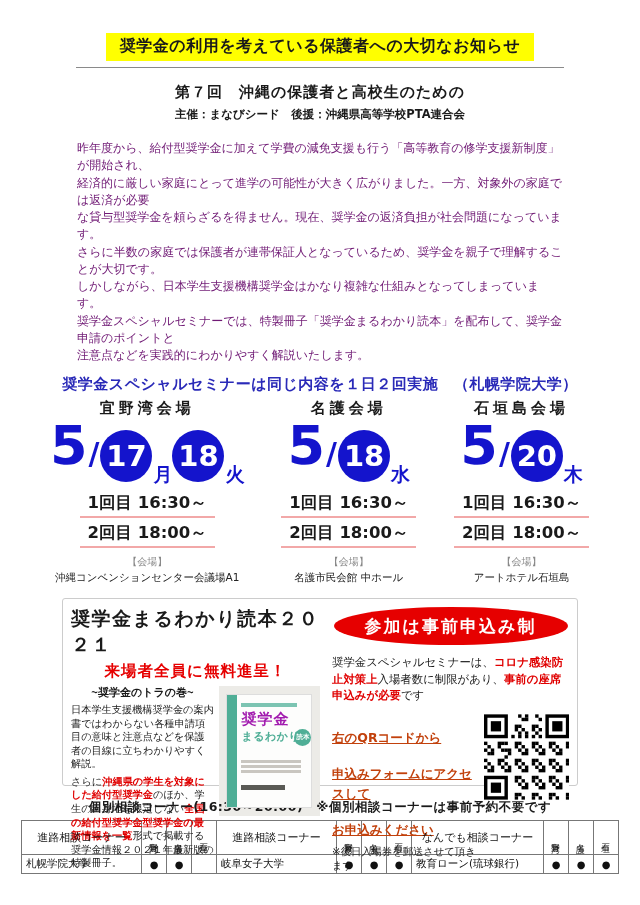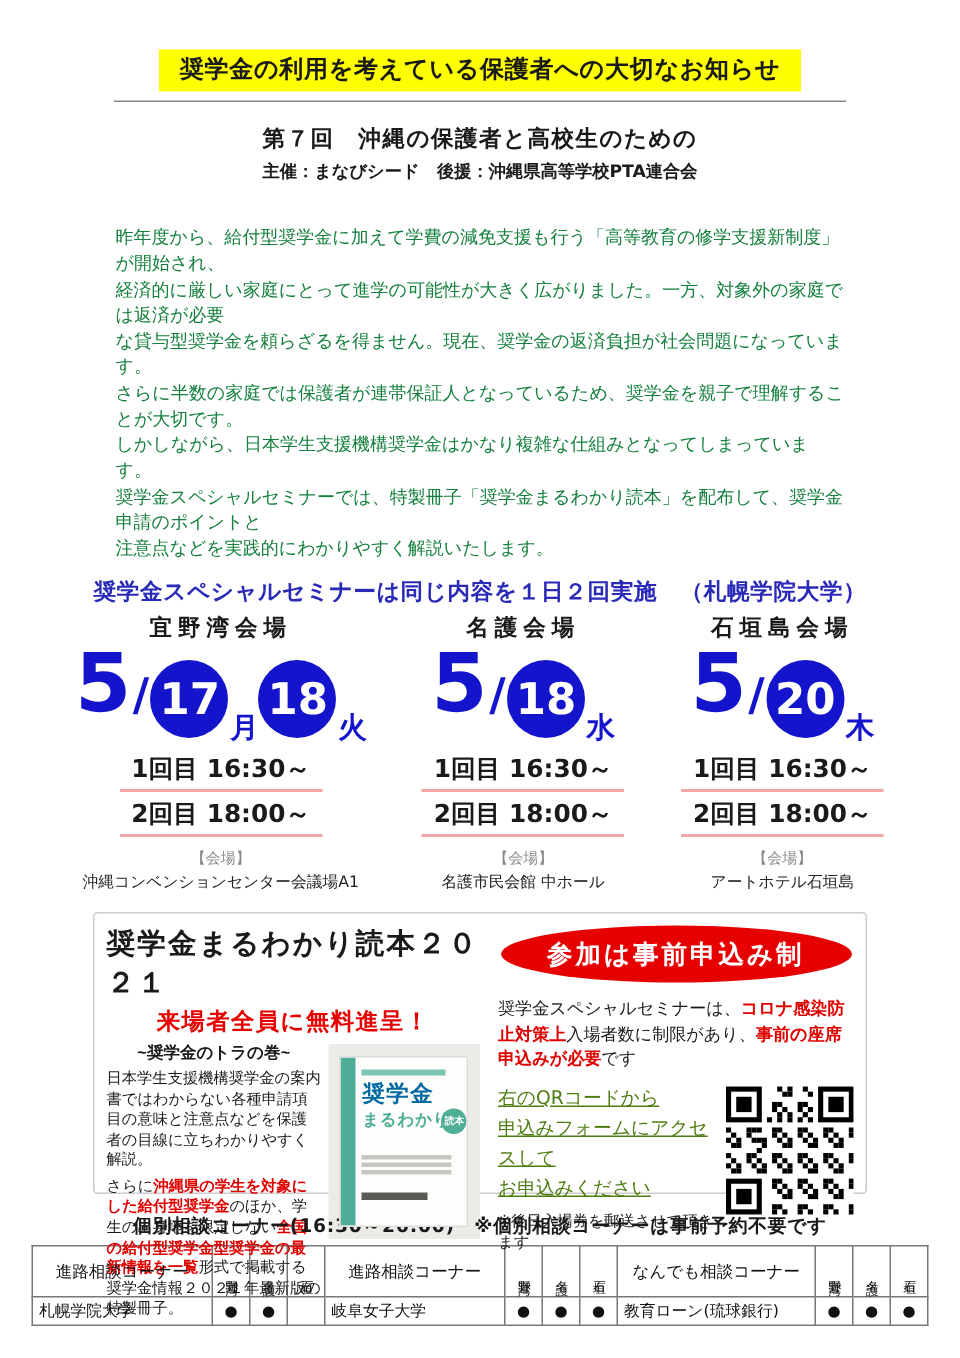--- a/index.html
+++ b/index.html
@@ -10,21 +10,21 @@
   
   .banner { margin:33px auto 0; width:fit-content; background:#ffff00; padding:3px 14px 4px; font-weight:bold; font-size:16px; letter-spacing:0.5px; }
   .banner-rule { width:488px; border:none; border-top:1px solid #8a8a8a; margin:6px auto 0; }
 
   
   .series { margin-top:15px; text-align:center; font-weight:bold; font-size:15px; letter-spacing:1px; }
   .main-title { text-align:center; font-weight:bold; font-size:29px; margin-top:1px; letter-spacing:0.5px; }
   .organizer { text-align:center; font-weight:bold; font-size:11.5px; margin-top:5px; }
 
   
-  .intro { width:486px; margin:28px auto 0; font-size:12px; line-height:1.44; color:#15803d; }
+  .intro { width:486px; margin:18px auto 0; font-size:12px; line-height:1.44; color:#701a75; }
 
   .seminar-heading { text-align:center; color:#2a2ab8; font-weight:bold; font-size:15px; margin-top:11px; letter-spacing:0.5px; }
 
   
   .venues { display:flex; width:576px; margin:5px auto 0; }
   .venue { text-align:center; }
   .venue.v0 { width:40%; }
   .venue.v1, .venue.v2 { width:30%; }
   .venue-name { font-weight:bold; font-size:15px; letter-spacing:4px; }
   .date-row { display:flex; justify-content:center; height:68px; margin-top:2px; }
@@ -46,34 +46,34 @@
   .hb-tag { font-weight:bold; font-size:11px; text-align:center; margin-bottom:2px;font-family:Liberation Mono, monospace; }
   .hb-text p { margin-bottom:4px; }
   .red { color:#e00000; font-weight:bold; }
 
   
   .book-photo { width:106px; height:130px; background:#ecebe7; margin-left:5px; display:flex; align-items:center; justify-content:center; }
   .book-cover { width:86px; height:114px; background:#fdfdfc; border:1px solid #ddd; position:relative; overflow:hidden; }
   .book-spine { position:absolute; left:0; top:0; width:10px; height:100%; background:#4fae96; }
   .bc-inner { position:absolute; left:14px; top:8px; width:66px; text-align:left; }
   .bc-top { width:56px; height:4px; background:#7cc4b2; margin-bottom:5px; }
-  .bc-title { font-weight:bold; font-size:15px; color:#0369a1; letter-spacing:1px; line-height:1; }
+  .bc-title { font-weight:bold; font-size:15px; color:#a21caf; letter-spacing:1px; line-height:1; }
   .bc-sub { font-weight:bold; font-size:11px; color:#4fae96; margin-top:2px; letter-spacing:0.5px; }
   .bc-badge { position:absolute; right:0px; top:34px; width:17px; height:17px; border-radius:50%; background:#4fae96; color:#fff; font-size:6.5px; font-weight:bold; display:flex; align-items:center; justify-content:center; }
   .bc-lines { margin-top:16px; }
   .bc-lines div { height:2.5px; background:#c9c6c0; margin-bottom:2.5px; width:60px; }
   .bc-pub { margin-top:12px; width:44px; height:5px; background:#5a5a55; }
 
   
   .app { width:50%; padding-left:12px; }
   .app-badge { width:234px; height:38px; background:#e60000; border-radius:50%; color:#fff; font-weight:bold; font-size:17px; display:flex; align-items:center; justify-content:center; margin:1px auto 9px; letter-spacing:2px; }
   .app-para { font-size:11.4px; line-height:1.42; }
   .app-bottom { display:flex; margin-top:9px; }
   .app-links { width:158px; }
-  .link-line { color:#4d7c0f; font-weight:normal; font-size:12.5px; text-decoration:underline; line-height:1.6; cursor:pointer; }
+  .link-line { color:#c2410c; font-weight:bold; font-size:12.5px; text-decoration:underline; line-height:1.6; cursor:pointer;margin-top:16px; }
   .app-note { font-size:10.3px; margin-top:5px; color:#222; }
   .qr { width:90px; height:90px; margin-left:2px; }
 
   
   .table-title { font-weight:bold; font-size:12.5px; text-align:center; margin-top:13px; letter-spacing:0.5px; }
   table.consult { margin:4px auto 0; border-collapse:collapse; font-size:10.5px; color:#111; }
   table.consult th, table.consult td { border:1px solid #777; }
   .name-h { width:120px; font-weight:normal; font-size:11px; text-align:center; padding:2px; }
   .name-h.wide { width:132px; }
   .vert-h { width:25px; writing-mode:vertical-rl; text-orientation:upright; font-weight:normal; font-size:8.5px; letter-spacing:1px; padding:2px 0; text-align:center; height:34px; }

